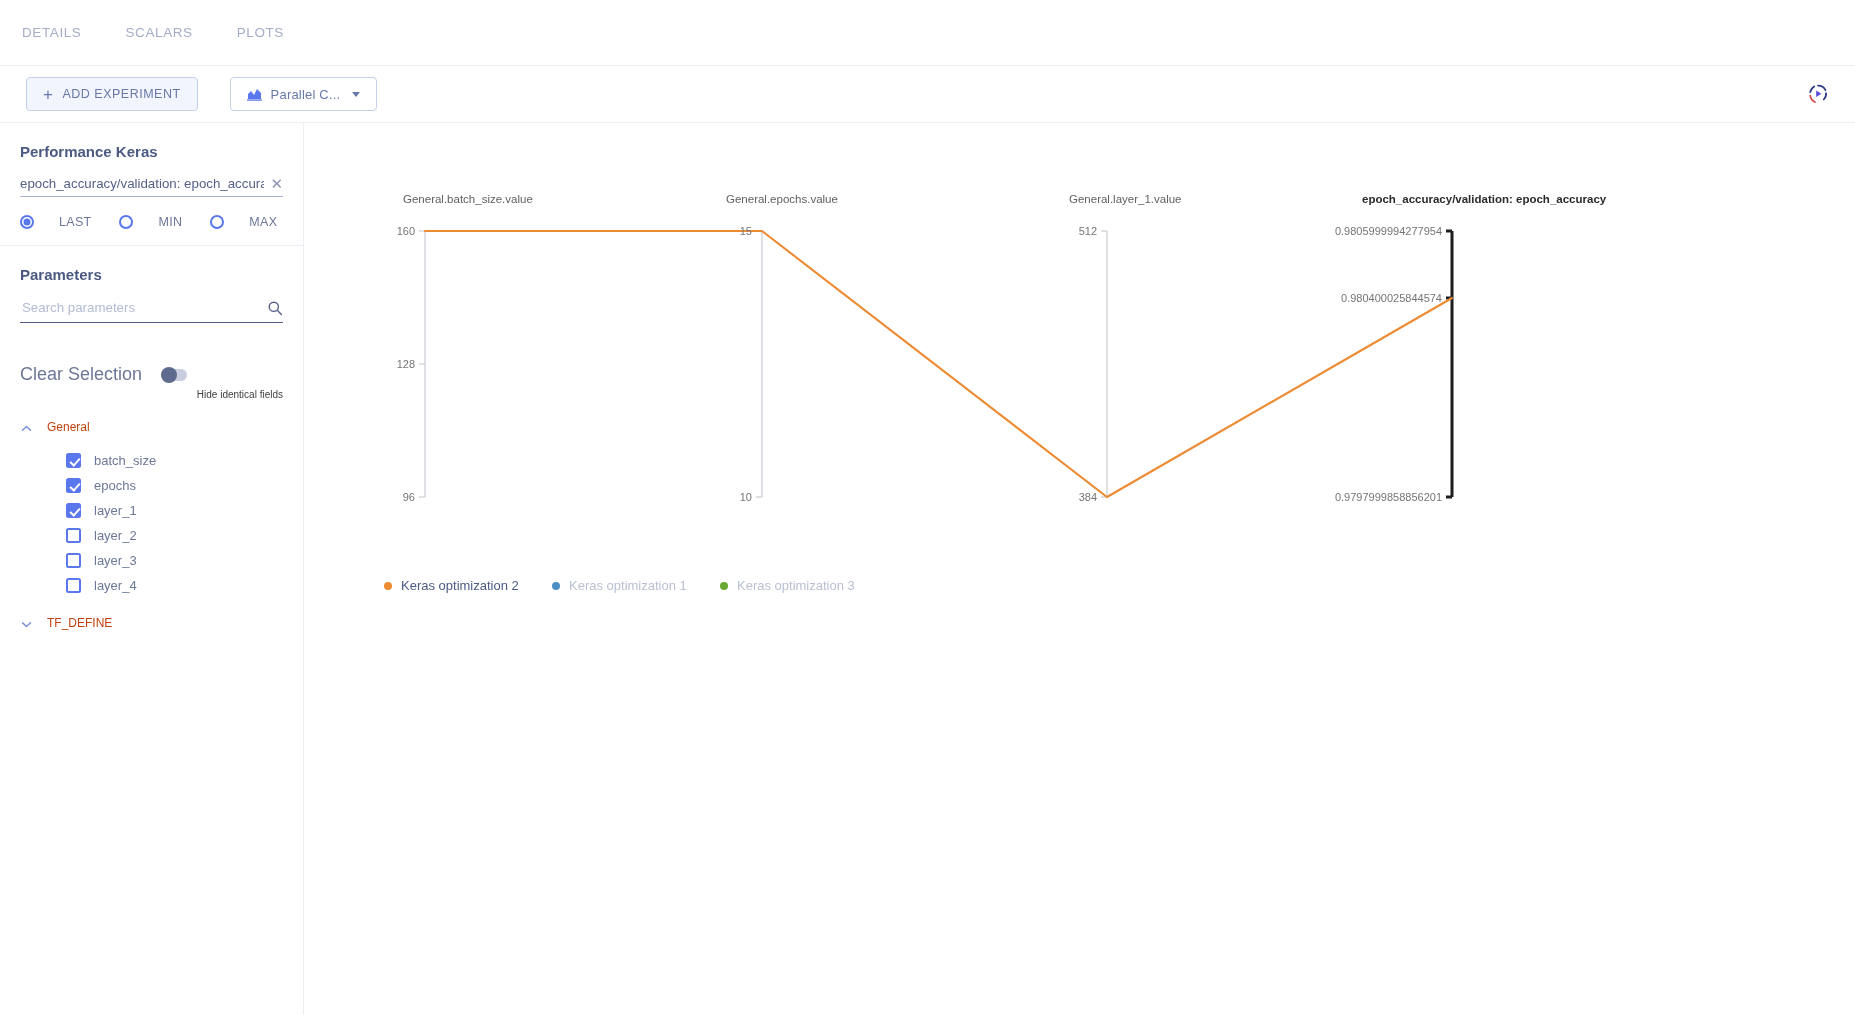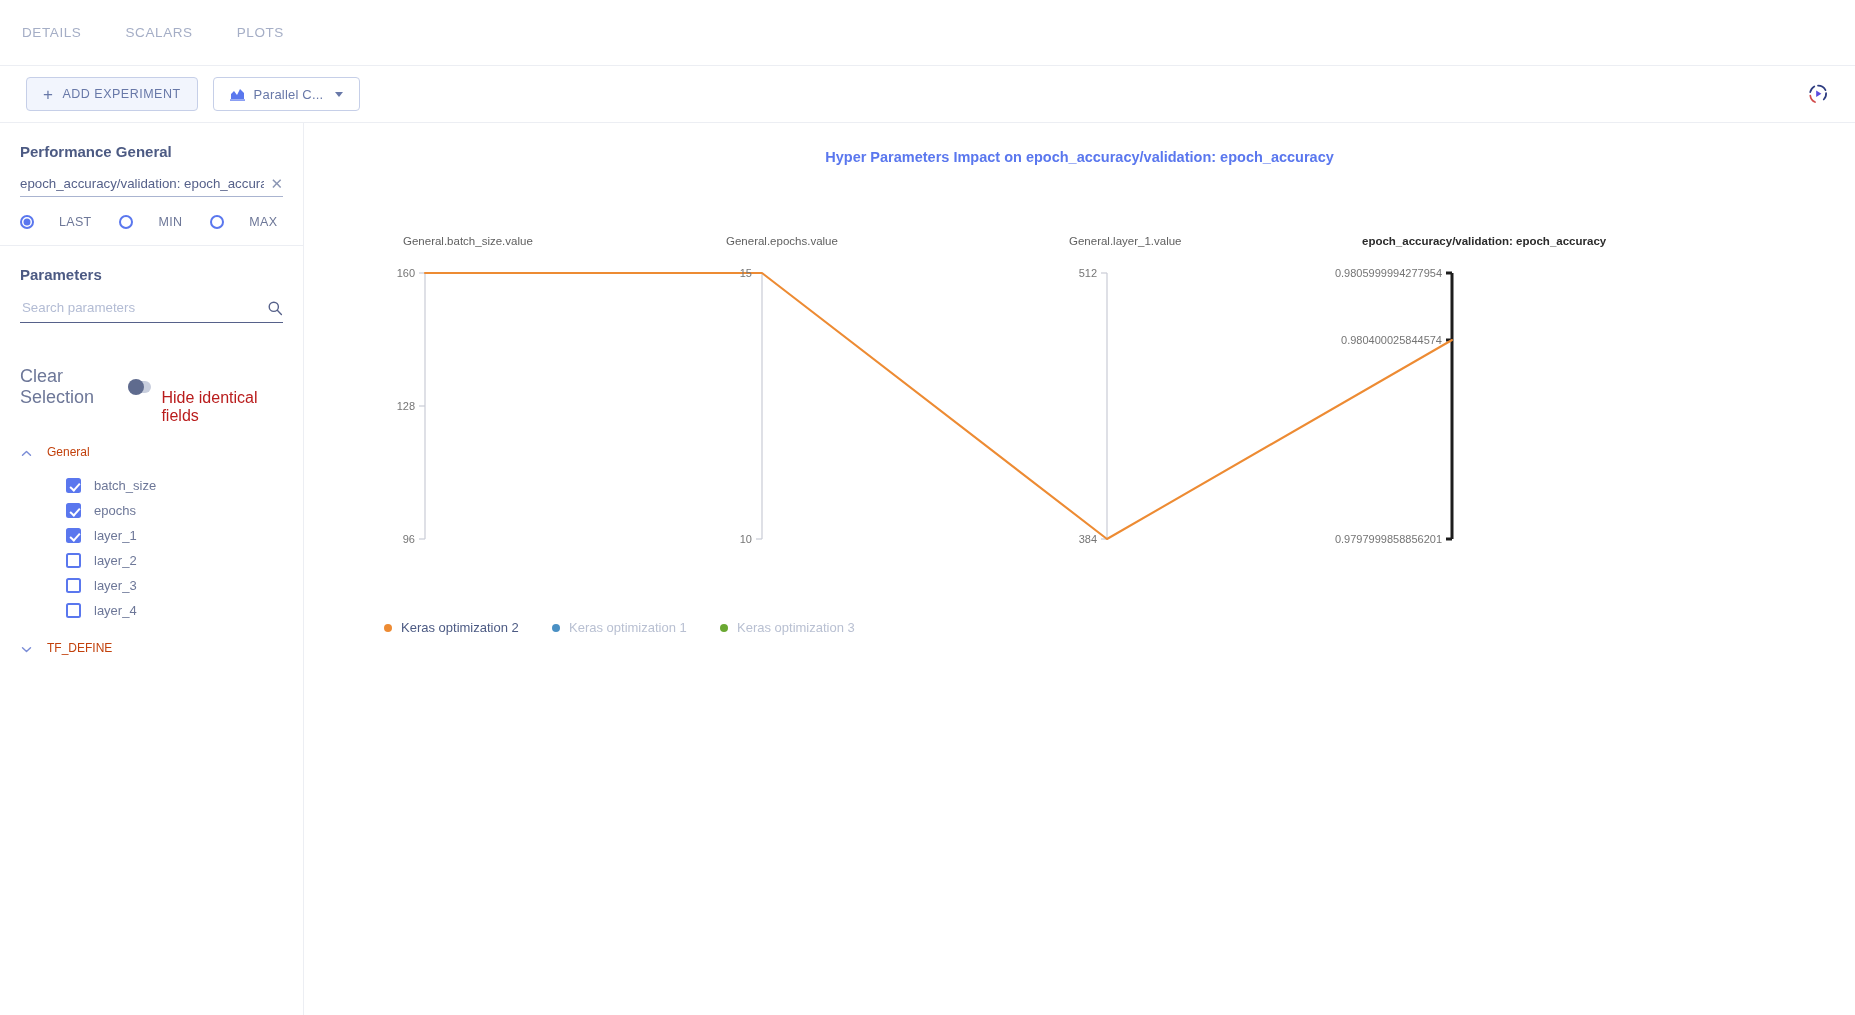--- a/index.html
+++ b/index.html
@@ -73,21 +73,21 @@
     white-space: nowrap;
   }
   .btn-add {
     border: 1px solid #c6cfe8;
     background: #f2f5fd;
     color: #6878a8;
   }
   .btn-sel {
     border: 1px solid #c6cfe8;
     color: #6878a8;
-    margin-left: 15px;
+    margin-left: 32px;
     font-size: 13px;
     letter-spacing: 0.2px;
     text-transform: none;
   }
   .plus {
     font-size: 17px; line-height: 1; font-weight: 400; color: #6878a8;
   }
   .caret {
     width: 0; height: 0;
     border-left: 4.5px solid transparent;
@@ -174,21 +174,21 @@
   .toggle-wrap { display:flex; align-items:center; gap: 10px; cursor:pointer; }
   .toggle {
     width: 26px; height: 12px; border-radius: 7px;
     background: #c8cedd; position: relative;
   }
   .toggle .knob {
     position:absolute; left:0; top:-2px;
     width:16px;height:16px;border-radius:50%;
     background:#5f6b8e;
   }
-  .toggle-lbl { font-size: 16px; color: #b91c1c; margin-top: 40px; }
+  .toggle-lbl { font-size: 10px; color: #404040; margin-top: 40px; }
 
   .group-head {
     display:flex; align-items:center; gap: 14px;
     margin-bottom: 14px; cursor:pointer;
   }
   .chev { width: 13px; height: 13px; color:#7a8cd6; }
   .group-name { font-size: 12px; color: #c2410c; font-weight: 500; }
 
   .param-row {
     display:flex; align-items:center; gap: 13px;
@@ -278,21 +278,21 @@
       <path d="M10.2 8.6l5.2 3.2-5.2 3.2z" fill="#5a4be0"></path>
     </svg>
   </div>
 </div>
 
 <div class="body">
 
   <div class="sidebar">
 
     <div class="sb-section">
-      <div class="sb-title">Performance General</div>
+      <div class="sb-title">Performance Keras</div>
       <div class="metric-input">
         <div class="metric-value">epoch_accuracy/validation: epoch_accuracy</div>
         <div class="x-clear">✕</div>
       </div>
       <div class="radios">
         <div class="radio on">
           <span class="dot"></span>
           <span class="lbl">LAST</span>
         </div>
         <div class="radio">
@@ -369,21 +369,20 @@
             <path d="M2.5 4.7L6.5 8.6l4-3.9" stroke="#7a8cd6" stroke-width="1.4" stroke-linecap="round" stroke-linejoin="round"></path>
           </svg>
         </span>
         <span class="group-name">TF_DEFINE</span>
       </div>
 
     </div>
   </div>
 
   <div class="main">
-    <div class="chart-title">Hyper Parameters Impact on epoch_accuracy/validation: epoch_accuracy</div>
 
     <div class="plot">
       <svg width="1551" height="560" viewBox="0 0 1551 560">
 
         <line x1="121" y1="108" x2="121" y2="374" stroke="#c9ccd6" stroke-width="1.2"></line>
         <line x1="458" y1="108" x2="458" y2="374" stroke="#c9ccd6" stroke-width="1.2"></line>
         <line x1="803" y1="108" x2="803" y2="374" stroke="#c9ccd6" stroke-width="1.2"></line>
         <line x1="1148" y1="108" x2="1148" y2="374" stroke="#1d1d1d" stroke-width="3"></line>
 
         <line x1="115" y1="108" x2="121" y2="108" stroke="#c9ccd6" stroke-width="1.2"></line>

